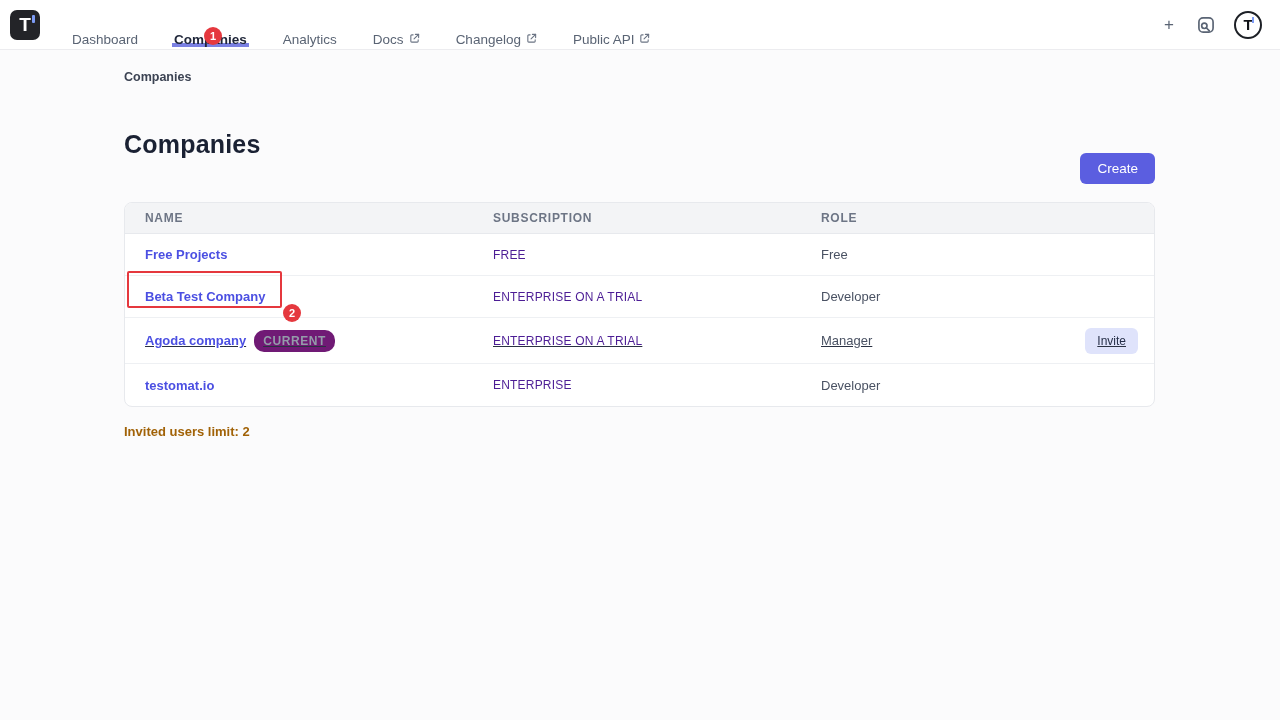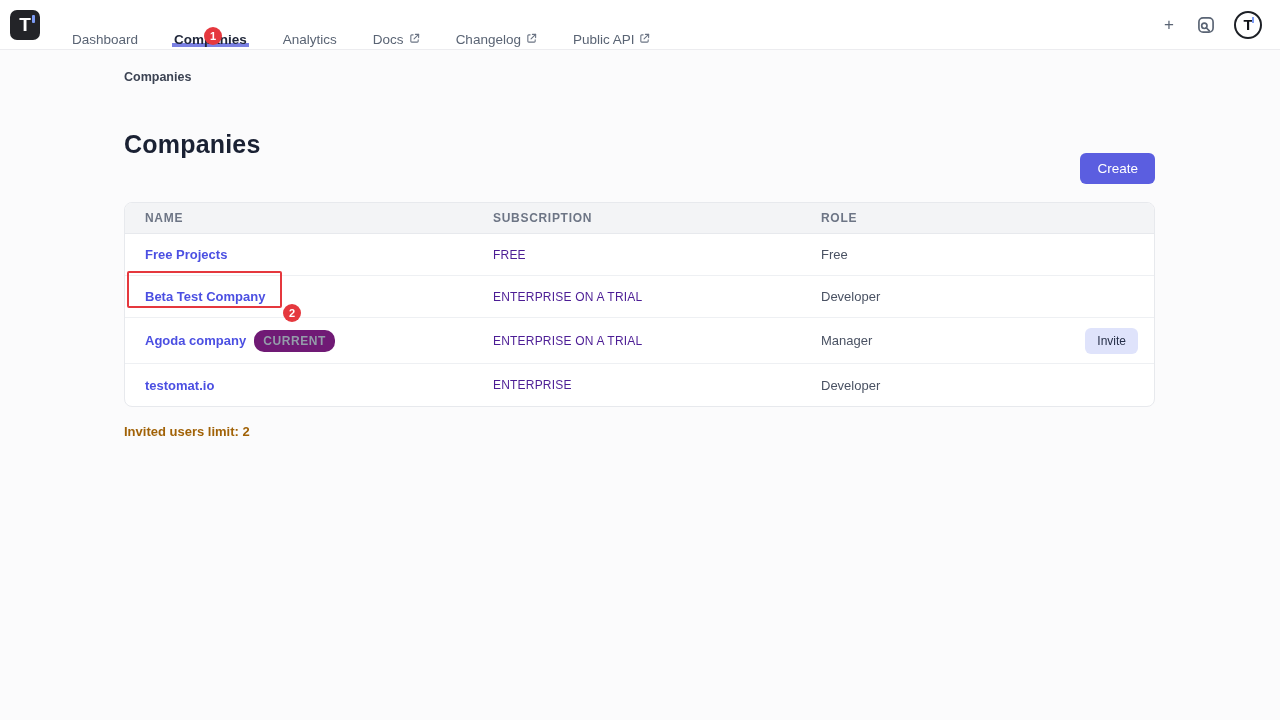--- a/index.html
+++ b/index.html
@@ -98,21 +98,21 @@
     background: #f3f4f6;
     height: 31px;
     border-bottom: 1px solid #e7e9ed;
   }
   .t-head .th {
     font-size: 12px; font-weight: bold; letter-spacing: 0.7px;
     color: #6d7585; text-transform: uppercase;
   }
   .t-body-row { height: 42px; border-bottom: 1px solid #eef0f3; }
   .t-body-row:last-child { border-bottom: none; }
-  .t-body-row.tall { height: 46px; }
+  .t-body-row.tall { height: 46px; text-decoration: underline; }
   .cell-name { display: flex; align-items: center; gap: 8px; }
   .company-link {
     font-size: 13px; font-weight: bold; color: #4b4fe2;
     text-decoration: none; cursor: pointer;
   }
   .current-badge {
     font-size: 12px; font-weight: bold; letter-spacing: 0.6px;
     color: #949caa; background: #701a75;
     padding: 4px 9px; border-radius: 10px; text-transform: uppercase;
   }

